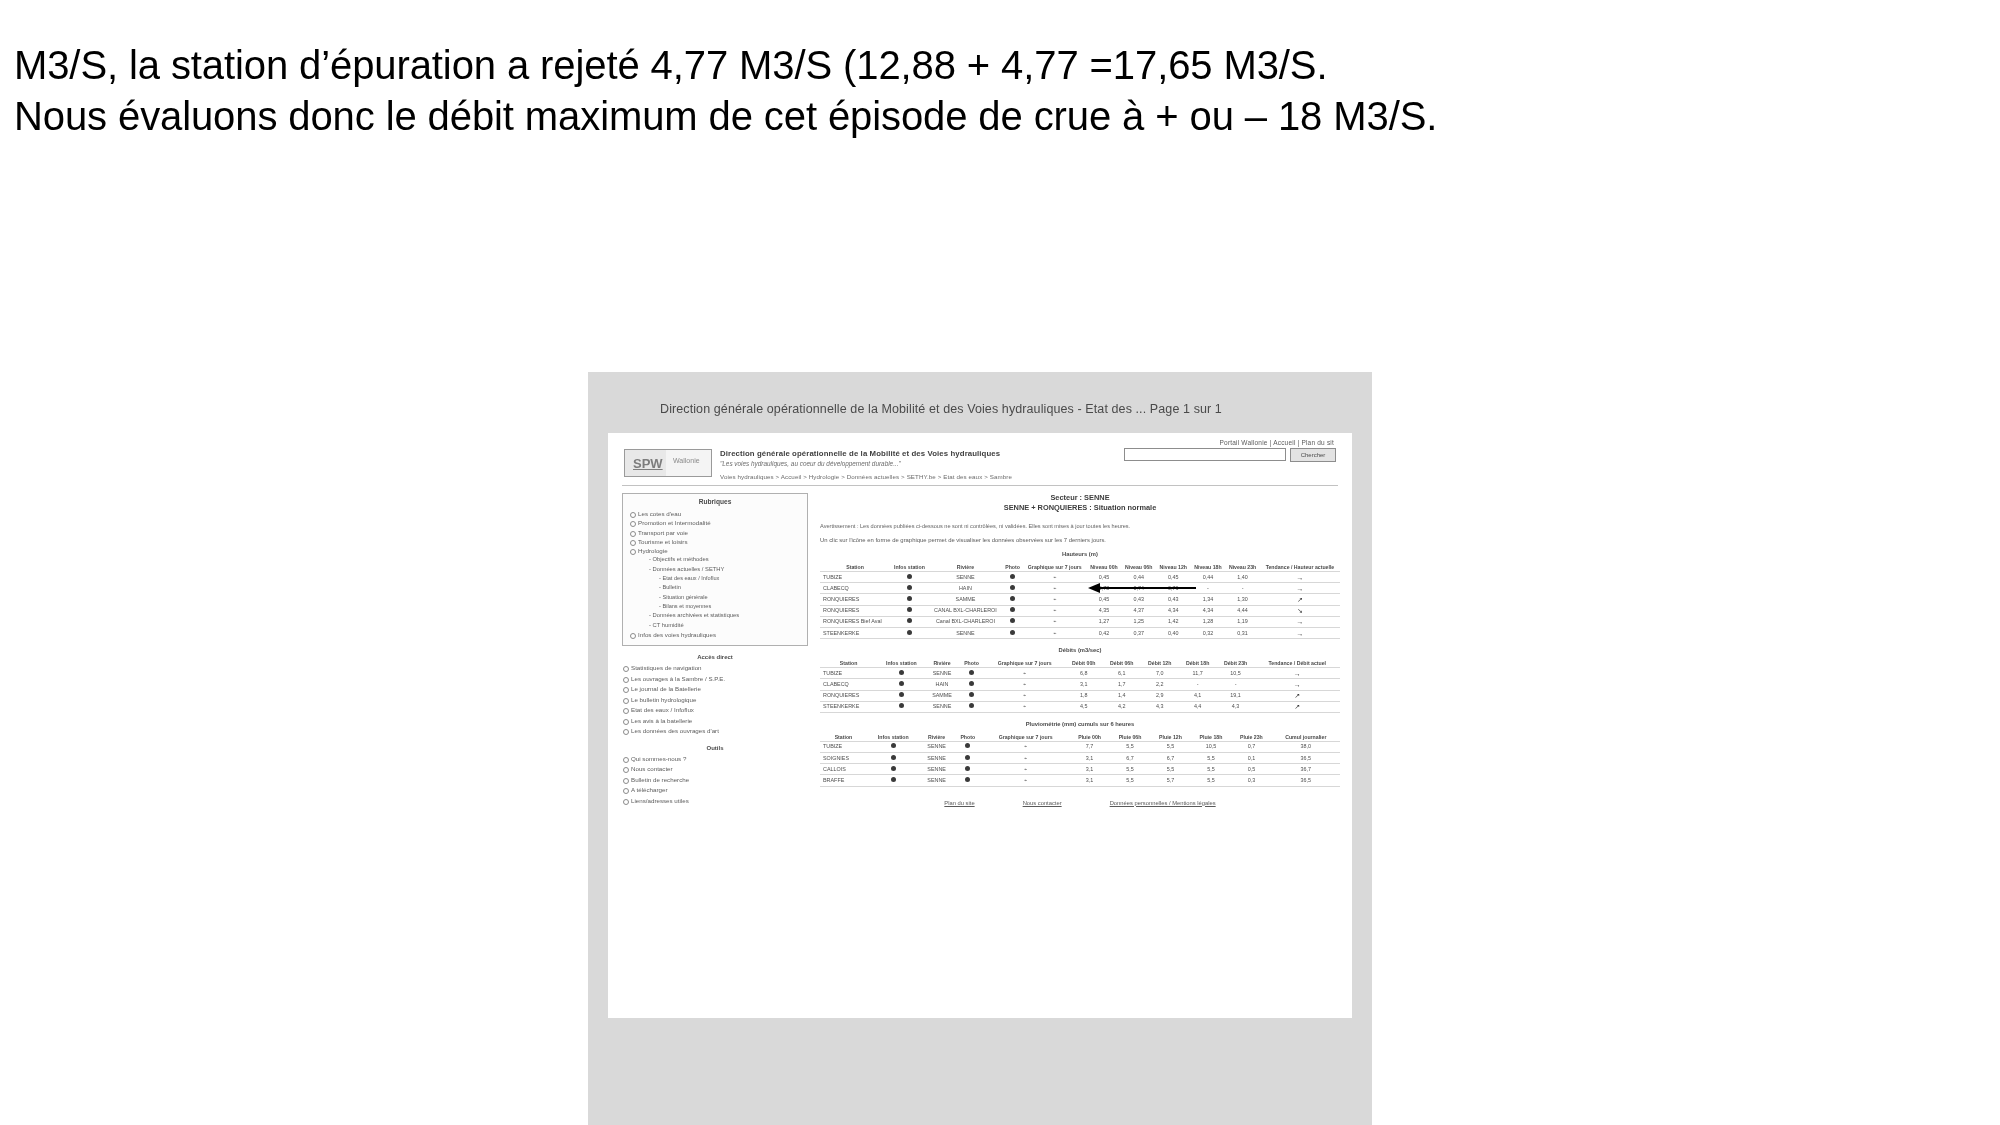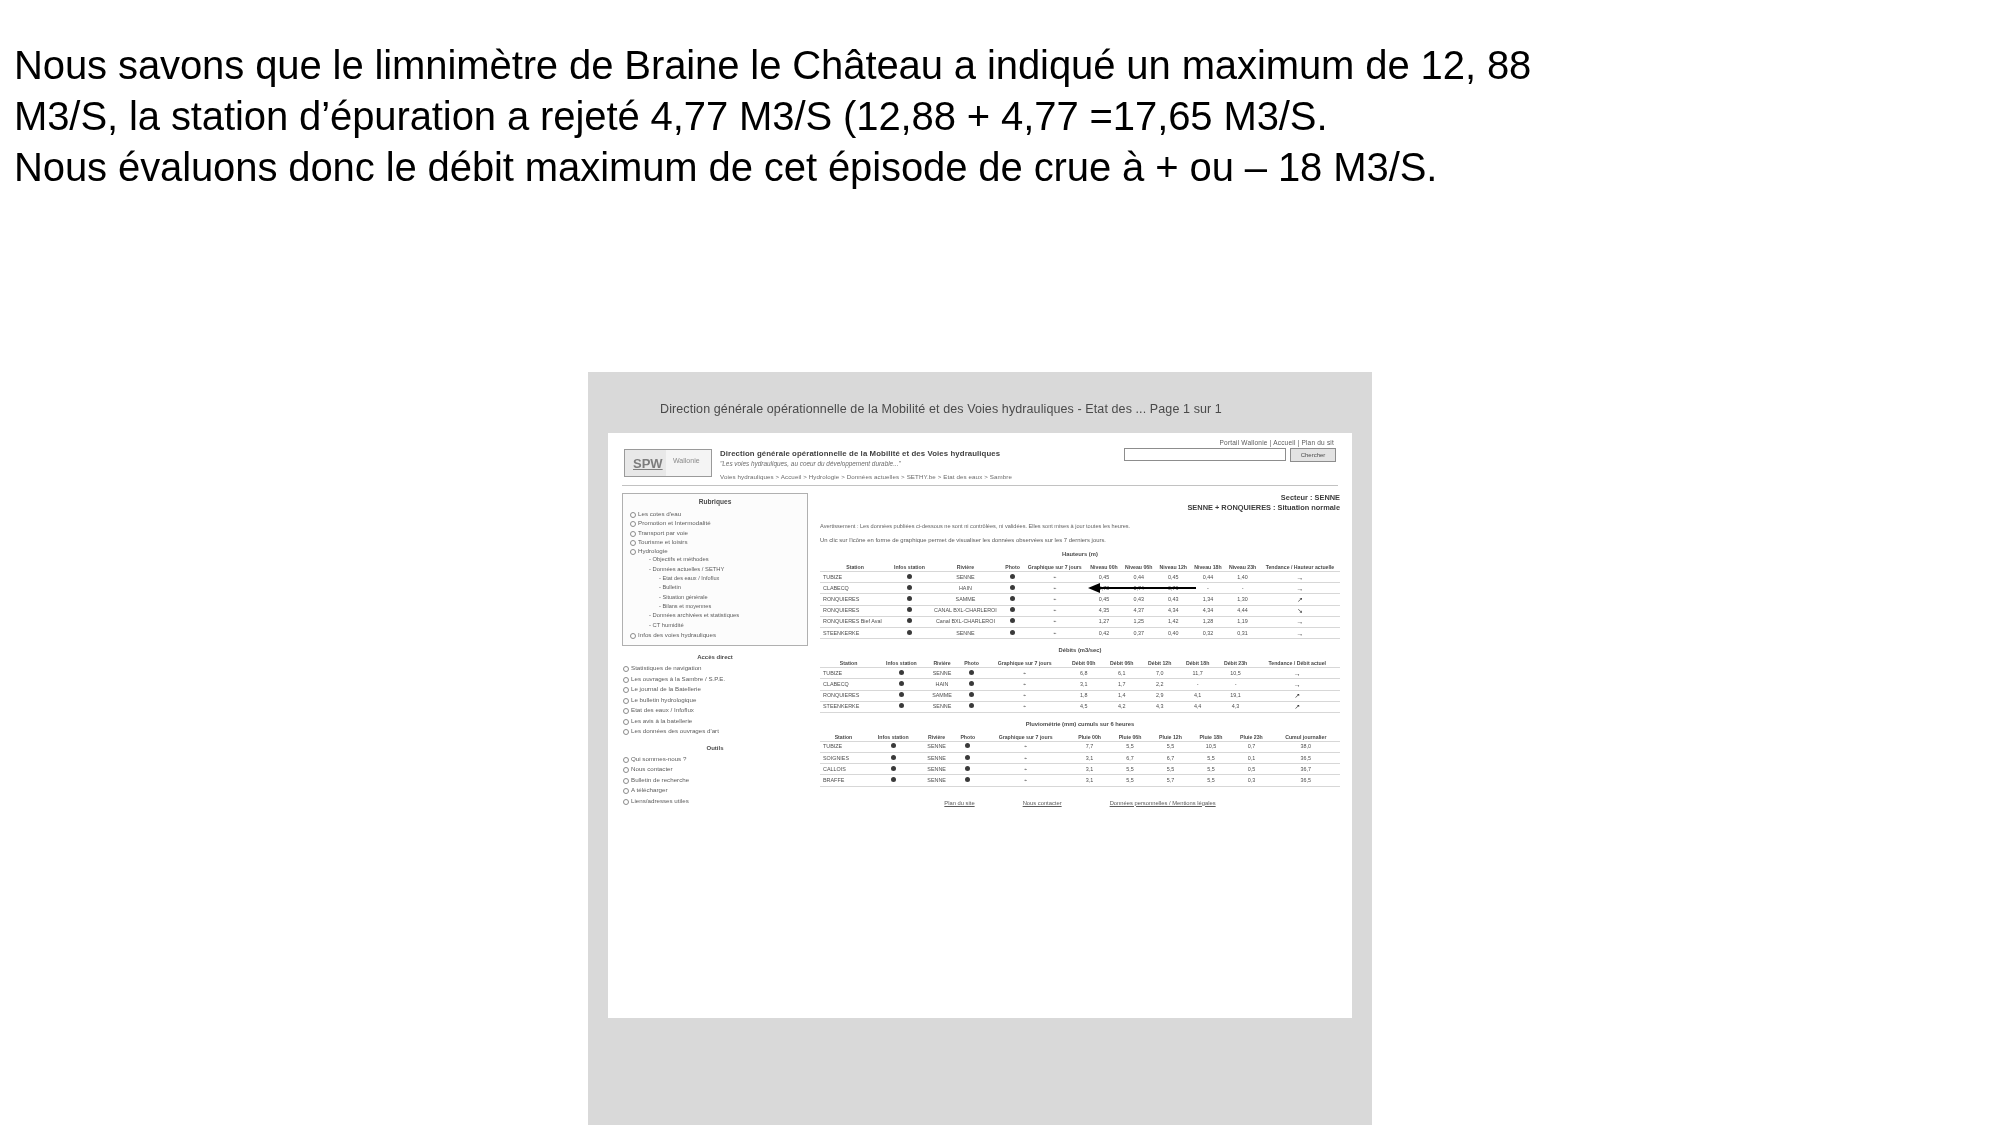--- a/index.html
+++ b/index.html
@@ -218,21 +218,21 @@
   }
 
   
   .content-col {
     position: absolute;
     left: 212px;
     top: 60px;
     right: 12px;
   }
   .sector-title {
-    text-align: right;
+    text-align: center;
     font-size: 7.4px;
     font-weight: bold;
     color: #3d3d3d;
     line-height: 10px;
   }
   .warn-text {
     margin-top: 9px;
     font-size: 5.6px;
     color: #646464;
     line-height: 8px;
@@ -329,21 +329,20 @@
     height: 0;
     border-top: 5px solid transparent;
     border-bottom: 5px solid transparent;
     border-right: 12px solid #000000;
   }
 </style>
 </head>
 <body>
 
 <div class="slide-text">
-  <div class="line">Nous savons que le limnimètre de Braine le Château a indiqué un maximum de 12, 88</div>
   <div class="line">M3/S, la station d’épuration a rejeté 4,77 M3/S (12,88 + 4,77 =17,65 M3/S.</div>
   <div class="line">Nous évaluons donc le débit maximum de cet épisode de crue à  + ou – 18 M3/S.</div>
 </div>
 
 <div class="doc-shot">
   <div class="doc-page">
 
     <div class="browser-title">Direction générale opérationnelle de la Mobilité et des Voies hydrauliques - Etat des ...    Page 1 sur 1</div>
 
     <div class="page-sheet">

